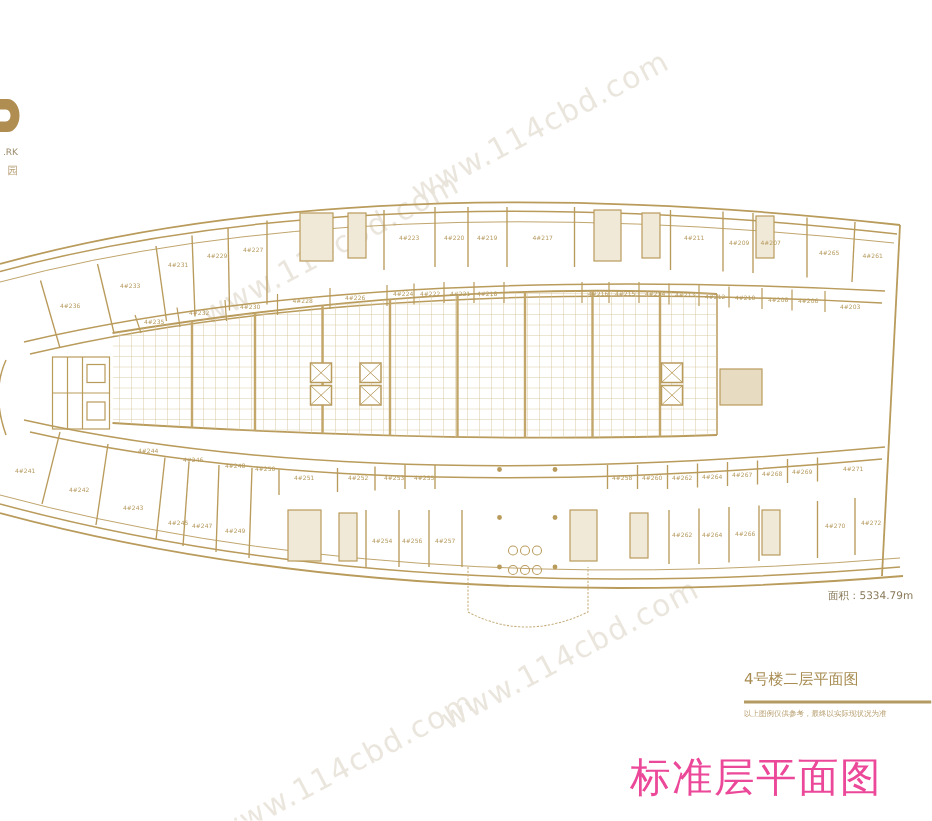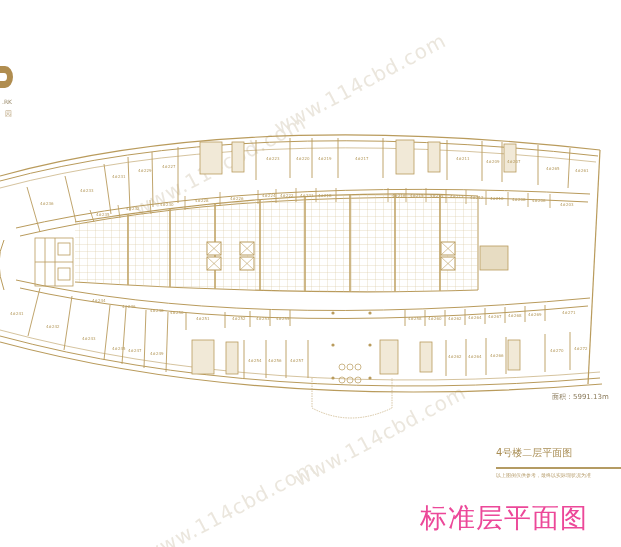--- a/index.html
+++ b/index.html
@@ -261,17 +261,17 @@
     <text x="428" y="320">4#260</text>
     <text x="448" y="320">4#262</text>
     <text x="468" y="319">4#264</text>
     <text x="488" y="318">4#267</text>
     <text x="508" y="317">4#268</text>
     <text x="528" y="316">4#269</text>
     <text x="562" y="314">4#271</text>
   </g>
 </svg>
 
-<div class="area">面积：5991.13m</div>
+<div class="area">面积：5334.79m</div>
 <div class="title">4号楼二层平面图</div>
 <div class="title-rule"></div>
 <div class="note">以上图例仅供参考，最终以实际现状况为准</div>
 <div class="big-title">标准层平面图</div>
 
 </body></html>

